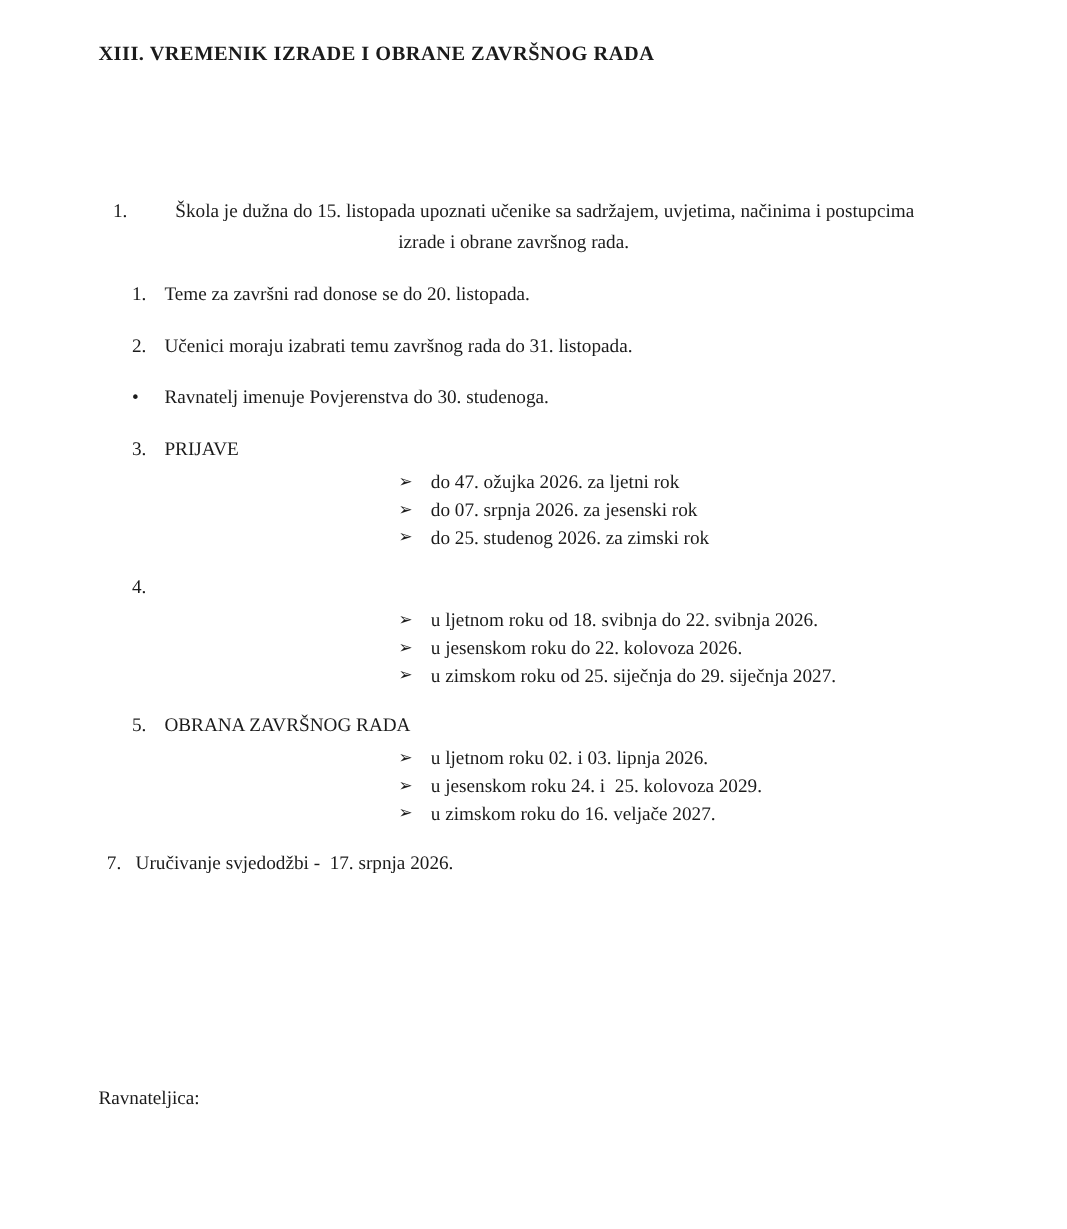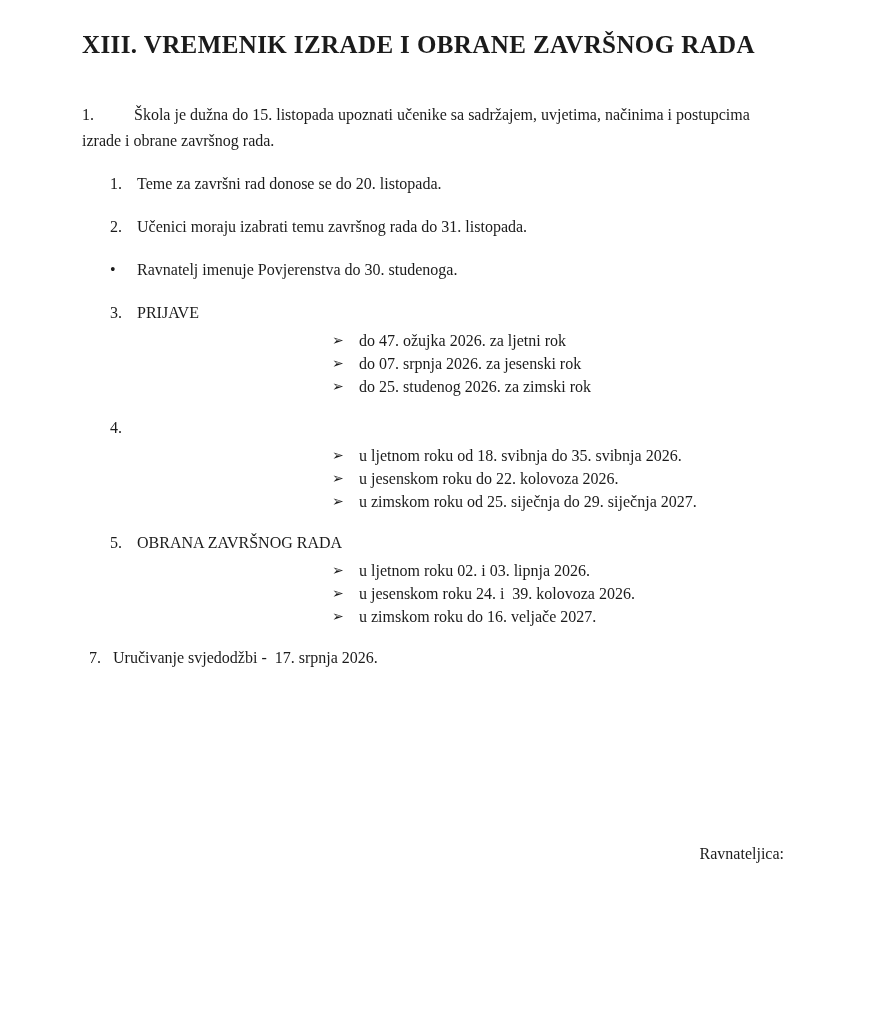--- a/index.html
+++ b/index.html
@@ -10,31 +10,32 @@
     height: 1024px;
     margin: 0 auto;
     background: #ffffff;
     color: #1b1b1b;
     font-family: "Liberation Serif", "DejaVu Serif", serif;
     font-size: 16px;
     padding: 32px 60px 0 82px;
     overflow: hidden;
   }
   .doc-title {
-    font-size: 25px;
+    font-size: 17px;
     font-weight: bold;
     letter-spacing: 0.4px;
     line-height: 26px;
     white-space: nowrap;
   }
   .intro {
-    margin-top: 44px;
+    margin-top: 106px;
     max-width: 692px;
     line-height: 26px;
     white-space: normal;
+    text-align: center;
   }
   .intro .intro-marker { display: inline; }
   .intro .tab-spacer { display: inline-block; width: 40px; }
   .schedule-list { margin-top: 16px; }
   .item {
     display: flex;
     margin-top: 17px;
     margin-left: 28px;
     line-height: 26px;
   }
@@ -63,22 +64,21 @@
     margin-left: 7px;
     line-height: 26px;
   }
   .closing .marker {
     flex: 0 0 24px;
     width: 24px;
   }
   .closing .closing-text { white-space: pre-wrap; }
   .signature {
     margin-top: 170px;
-    margin-right: 45px;
-    text-align: right;
+    margin-right: 20px;
     line-height: 26px;
   }
 </style>
 </head>
 <body>
 
 <div class="page">
 
   <h1 class="doc-title">XIII. VREMENIK IZRADE I OBRANE ZAVRŠNOG RADA</h1>
 
@@ -119,21 +119,21 @@
         <span class="sub-text">do 25. studenog 2026. za zimski rok</span>
       </div>
     </div>
 
     <div class="item">
       <span class="marker">4.</span>
     </div>
     <div class="sub-list">
       <div class="sub-row">
         <span class="arrow">➢</span>
-        <span class="sub-text">u ljetnom roku od 18. svibnja do 35. svibnja 2026.</span>
+        <span class="sub-text">u ljetnom roku od 18. svibnja do 22. svibnja 2026.</span>
       </div>
       <div class="sub-row">
         <span class="arrow">➢</span>
         <span class="sub-text">u jesenskom roku do 22. kolovoza 2026.</span>
       </div>
       <div class="sub-row">
         <span class="arrow">➢</span>
         <span class="sub-text">u zimskom roku od 25. siječnja do 29. siječnja 2027.</span>
       </div>
     </div>
@@ -142,21 +142,21 @@
       <span class="marker">5.</span>
       <span class="item-text">OBRANA ZAVRŠNOG RADA</span>
     </div>
     <div class="sub-list">
       <div class="sub-row">
         <span class="arrow">➢</span>
         <span class="sub-text">u ljetnom roku 02. i 03. lipnja 2026.</span>
       </div>
       <div class="sub-row">
         <span class="arrow">➢</span>
-        <span class="sub-text">u jesenskom roku 24. i  39. kolovoza 2026.</span>
+        <span class="sub-text">u jesenskom roku 24. i  25. kolovoza 2029.</span>
       </div>
       <div class="sub-row">
         <span class="arrow">➢</span>
         <span class="sub-text">u zimskom roku do 16. veljače 2027.</span>
       </div>
     </div>
 
   </div>
 
   <div class="closing">

